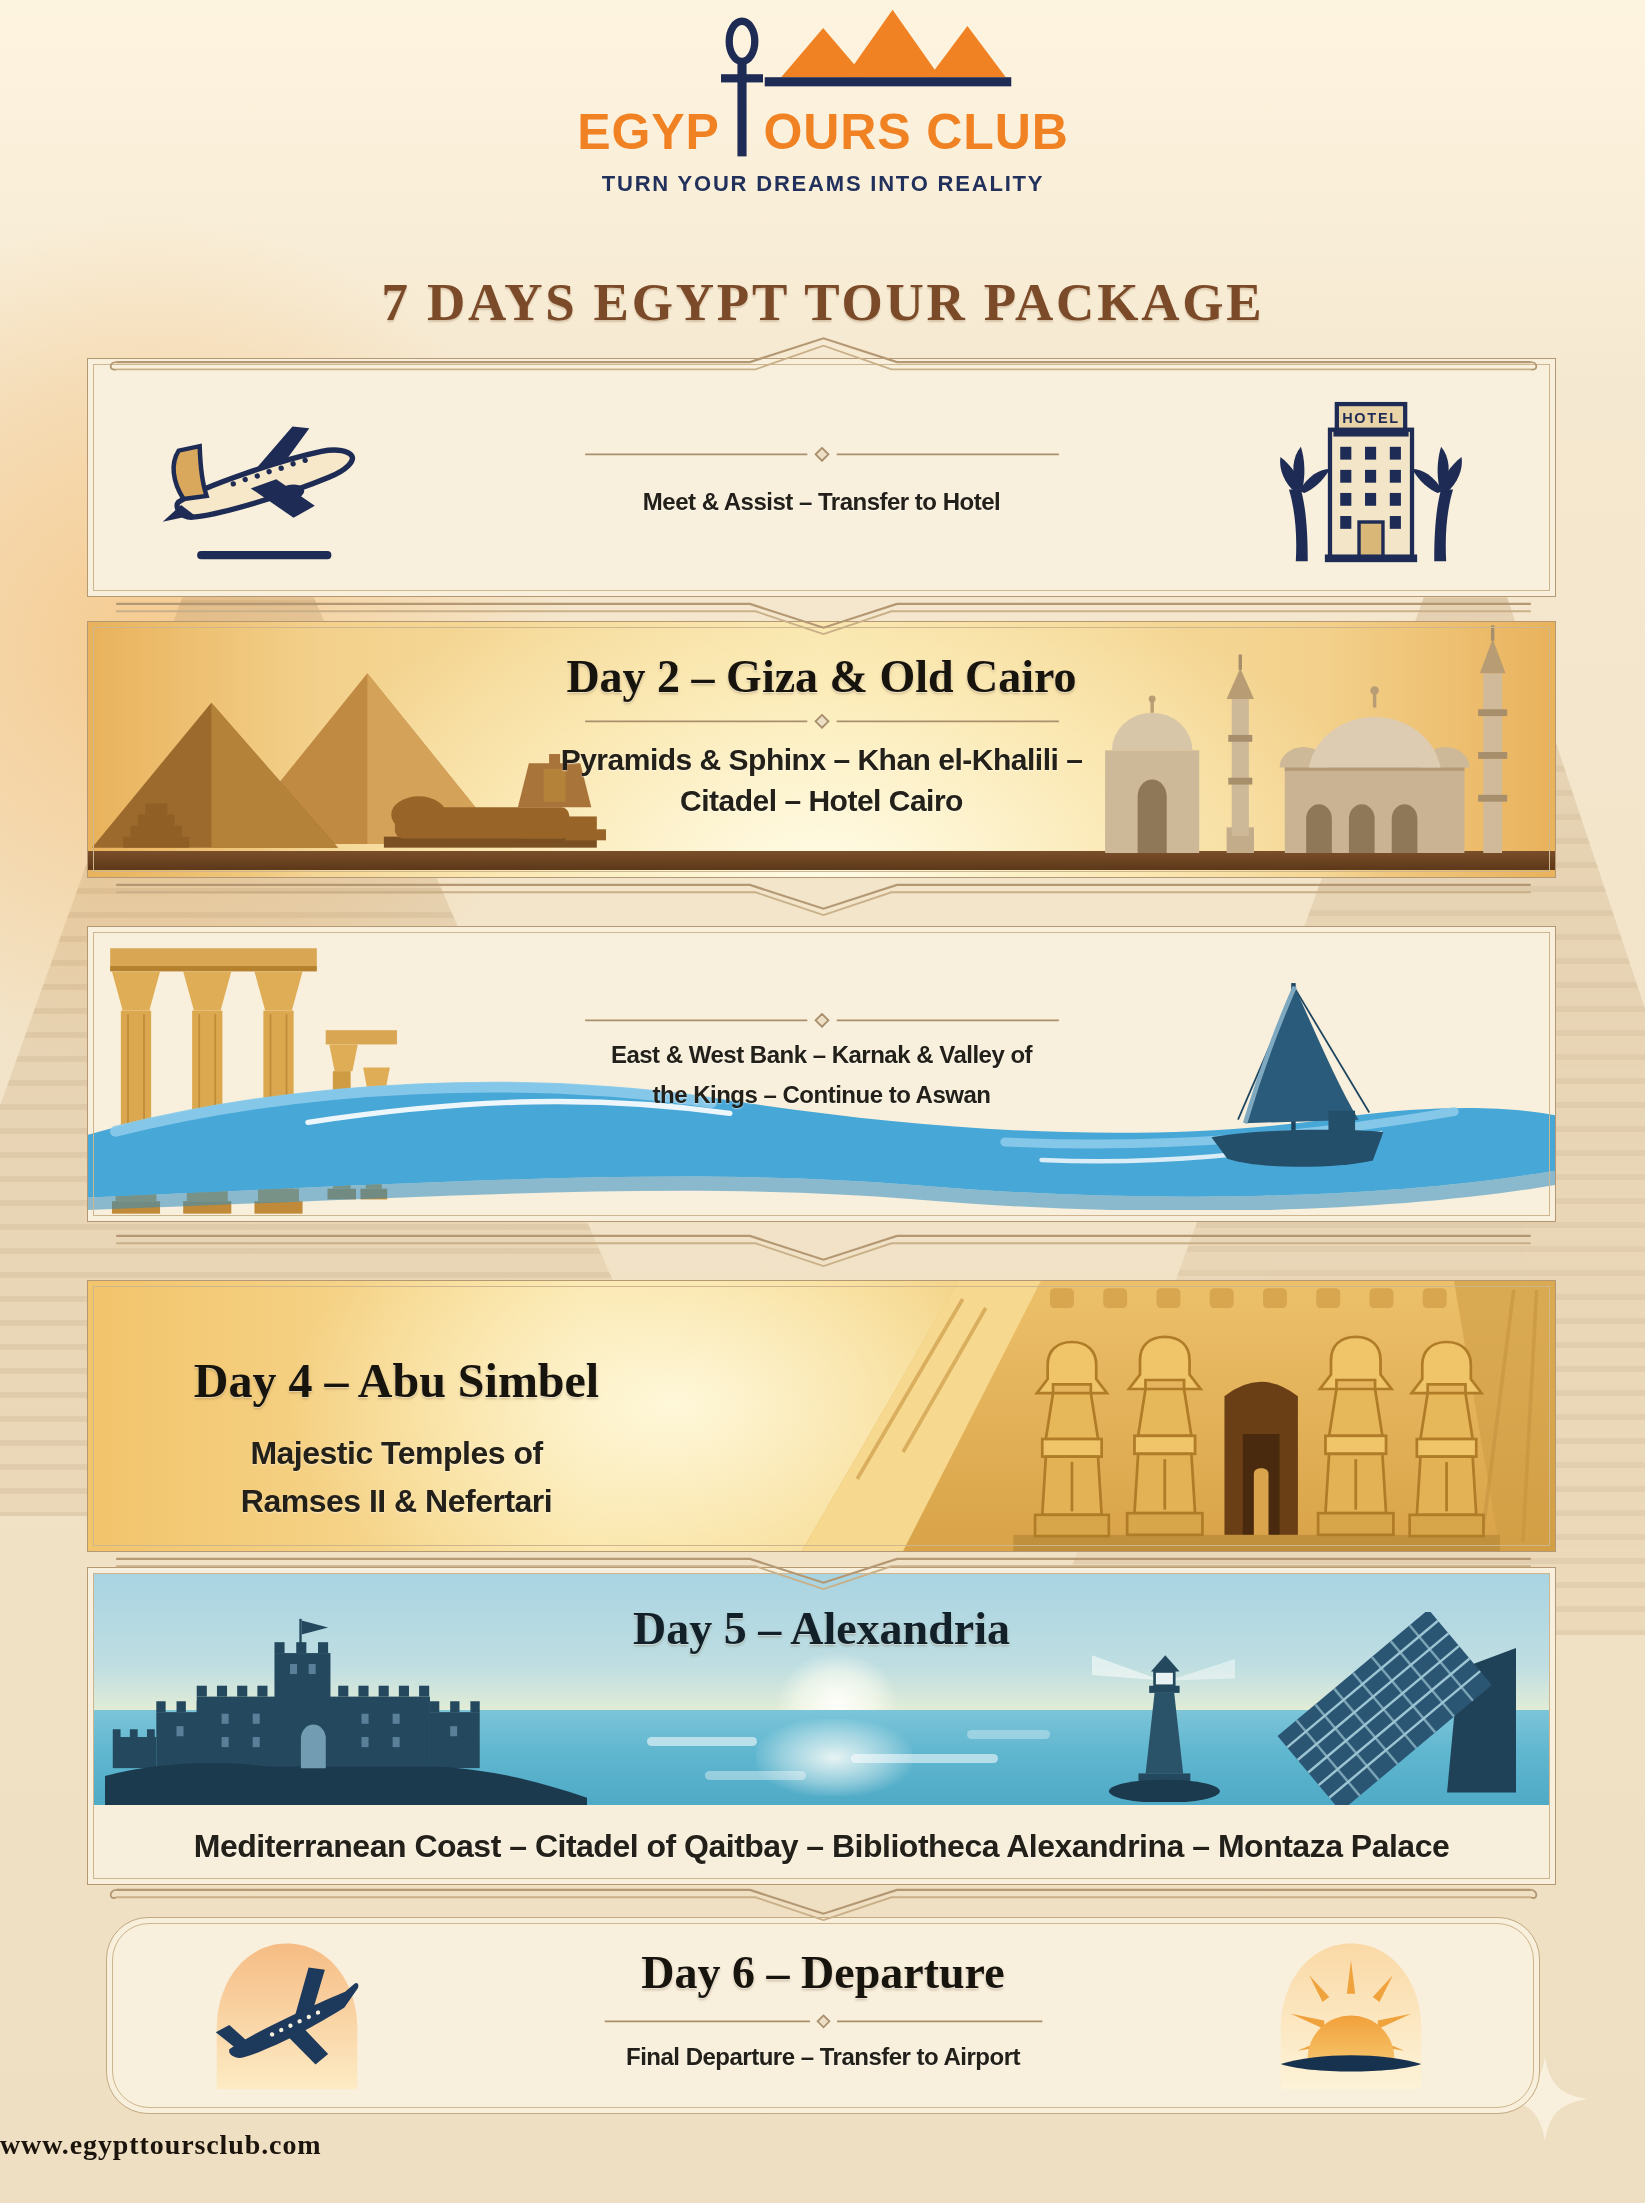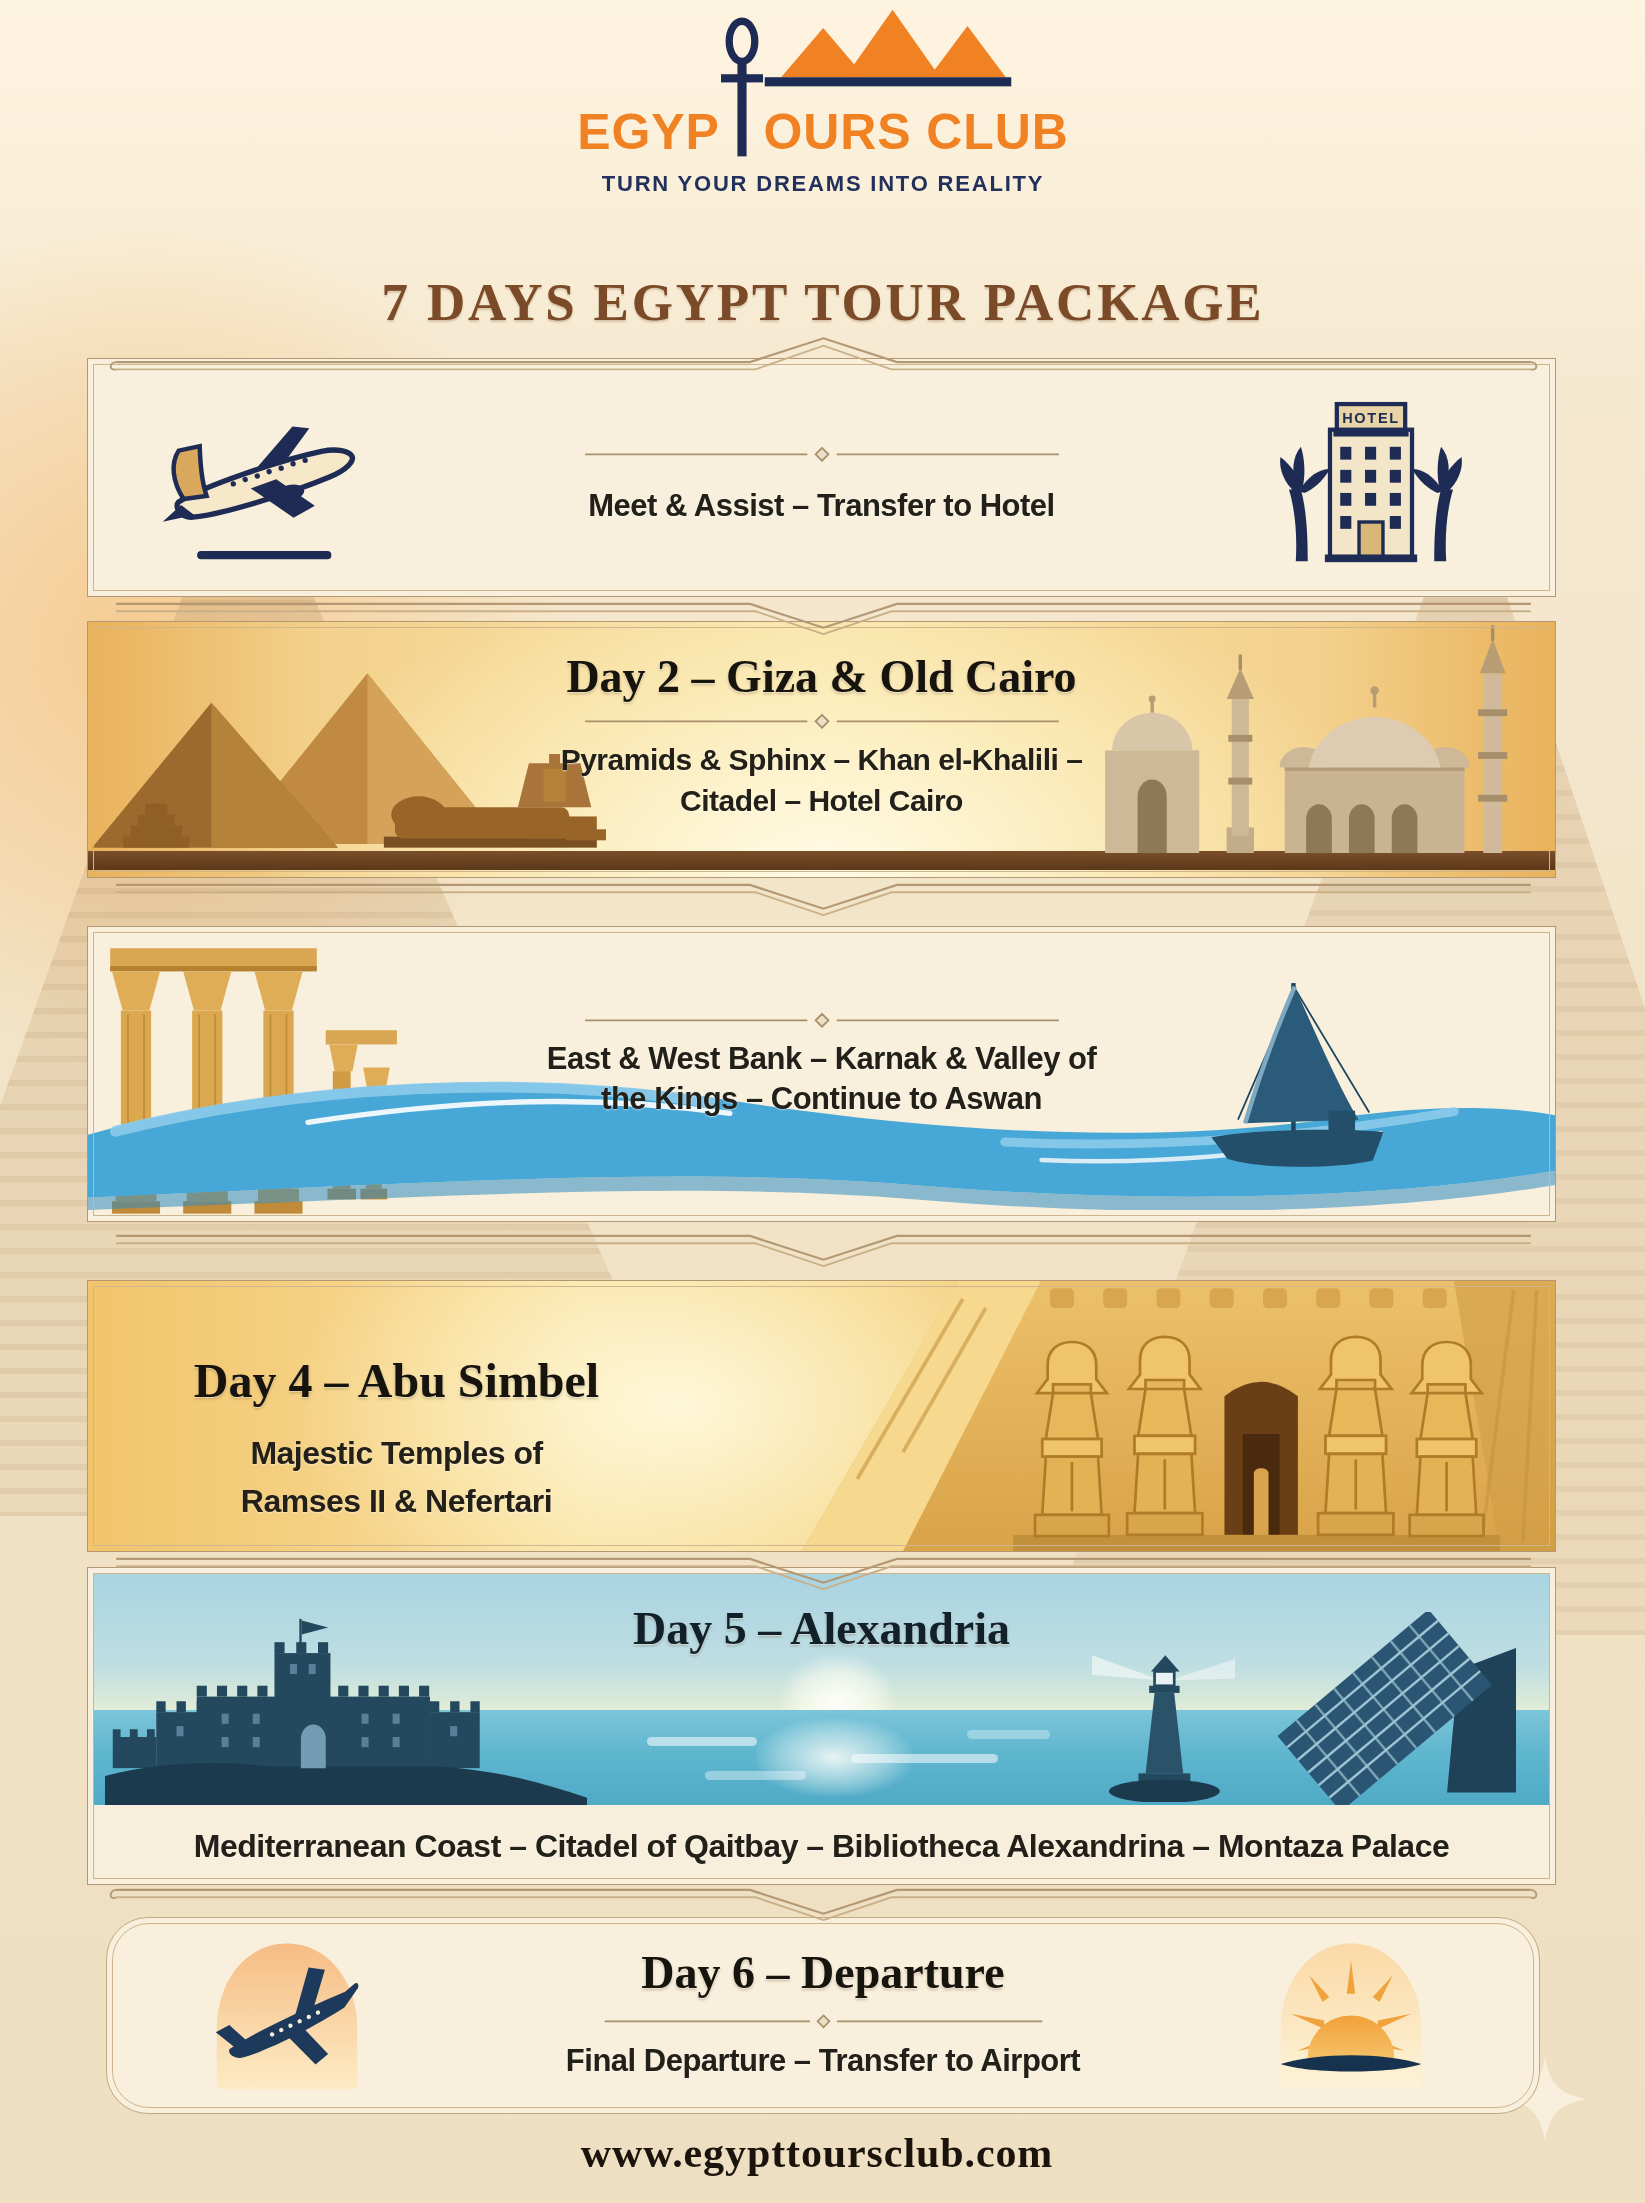--- a/index.html
+++ b/index.html
@@ -32,21 +32,21 @@
     font-family:"Liberation Serif",serif;font-weight:bold;font-size:53px;letter-spacing:2.8px;color:#7b4a28;
     text-shadow:0 1.8px 1.8px rgba(120,80,40,.25);}
   
   .panel{position:absolute;left:87px;width:1469px;z-index:5;border:1.8px solid #b49873;
     background:#f8f0dd;box-sizing:border-box;}
   .panel::before{content:"";position:absolute;inset:4.6px;border:1.4px solid #cdb58d;pointer-events:none;z-index:9;}
   .day-heading{position:absolute;left:0;right:0;text-align:center;z-index:8;
     font-family:"Liberation Serif",serif;font-weight:bold;font-size:46px;color:#17130d;
     text-shadow:0 0.9px 0 rgba(255,255,255,.45),0 1.8px 2.8px rgba(95,70,30,.3);}
   .day-body{position:absolute;left:0;right:0;text-align:center;z-index:8;
-    font-weight:bold;font-size:31px;letter-spacing:-0.5px;color:#23201a;
+    font-weight:bold;font-size:24px;letter-spacing:-0.5px;color:#23201a;
     text-shadow:0 0.9px 1.8px rgba(255,255,255,.5);}
   .hrule{position:absolute;left:50%;margin-left:-239px;width:478px;height:14.7px;z-index:8;}
   .gapdiv{position:absolute;left:107px;width:1433px;height:42px;z-index:6;}
   .icon-box{position:absolute;z-index:7;}
   
   #panel-day2{background:
     radial-gradient(ellipse 790px 422px at 50% 96%,rgba(255,252,232,.95) 0%,rgba(255,244,200,.55) 42%,rgba(255,238,180,0) 72%),
     linear-gradient(90deg,#e9b25c 0%,#f3d18c 16%,#f8e3a8 50%,#f3d18c 84%,#e9b25c 100%);}
   #panel-day4{background:
     radial-gradient(ellipse 514px 312px at 40% 46%,rgba(255,250,224,.9) 0%,rgba(255,244,200,.4) 48%,rgba(255,238,180,0) 75%),
@@ -61,22 +61,22 @@
   .d5sun{position:absolute;left:47%;top:79px;width:119px;height:101px;
     background:radial-gradient(ellipse,rgba(255,255,250,.98) 0%,rgba(255,255,242,.55) 45%,rgba(255,255,240,0) 72%);}
   .d5reflect{position:absolute;left:45.5%;top:145px;width:156px;height:77px;
     background:radial-gradient(ellipse,rgba(255,255,250,.85) 0%,rgba(255,255,250,.35) 48%,rgba(255,255,250,0) 75%);}
   .d5streak{position:absolute;height:8.3px;border-radius:4.6px;background:rgba(255,255,255,.55);}
   .d5caption{position:absolute;left:6.4px;right:6.4px;top:238px;bottom:6.4px;background:#f7efdc;z-index:6;}
   .d5caption .day-body{top:22px;font-size:32px;}
   .d2ground{position:absolute;left:0;right:0;bottom:7.3px;height:18.4px;z-index:7;
     background:linear-gradient(#7a4e2a,#5c3819);}
   
-  .footer-site{position:absolute;top:2129px;left:0;right:12px;text-align:center;z-index:5;
-    font-family:"Liberation Serif",serif;font-weight:bold;font-size:42px;letter-spacing:0.9px;color:#1b140c;}
+  .footer-site{position:absolute;top:2129px;left:0;right:12px;z-index:5;
+    font-family:"Liberation Serif",serif;font-weight:bold;font-size:28px;letter-spacing:0.9px;color:#1b140c;}
   .sparkle{position:absolute;left:1501px;top:2055px;width:88px;height:88px;z-index:4;}
 </style>
 </head>
 <body>
 
 <div id="poster">
 
   <div class="bg-glow-top"></div>
   <div class="bg-glow-left"></div>
   <div class="bg-pyr bg-pyr-left"></div>

